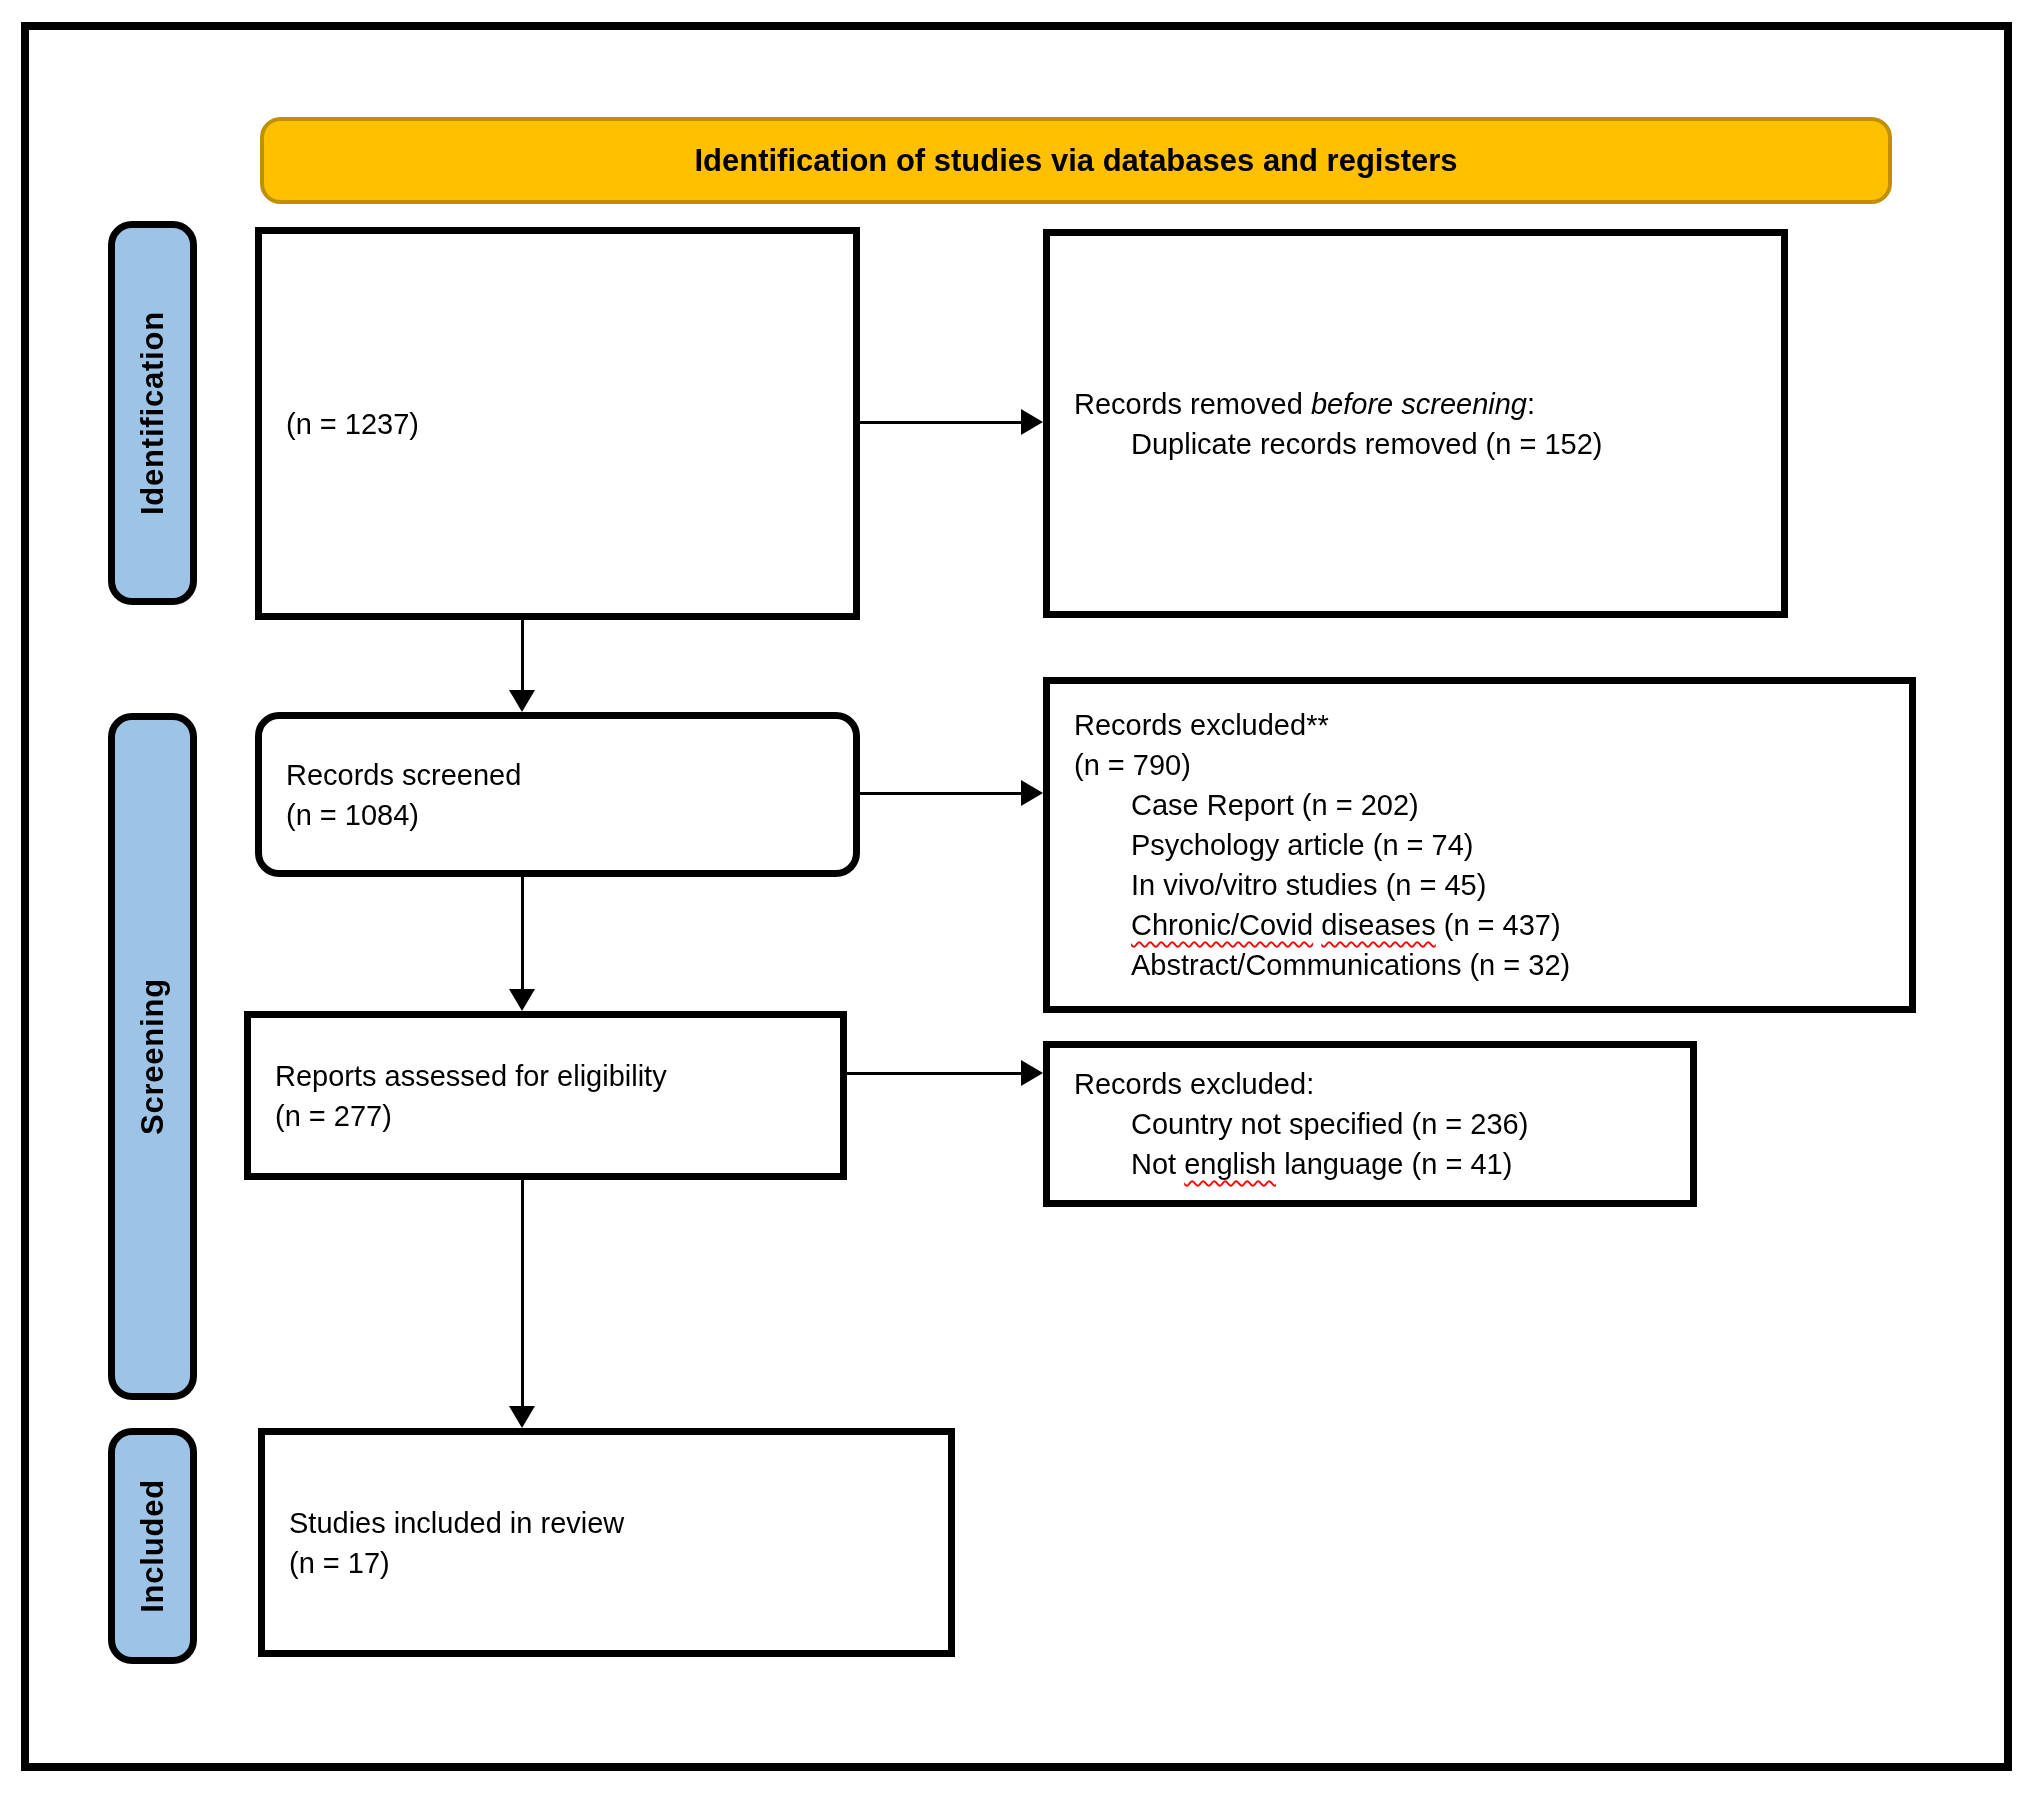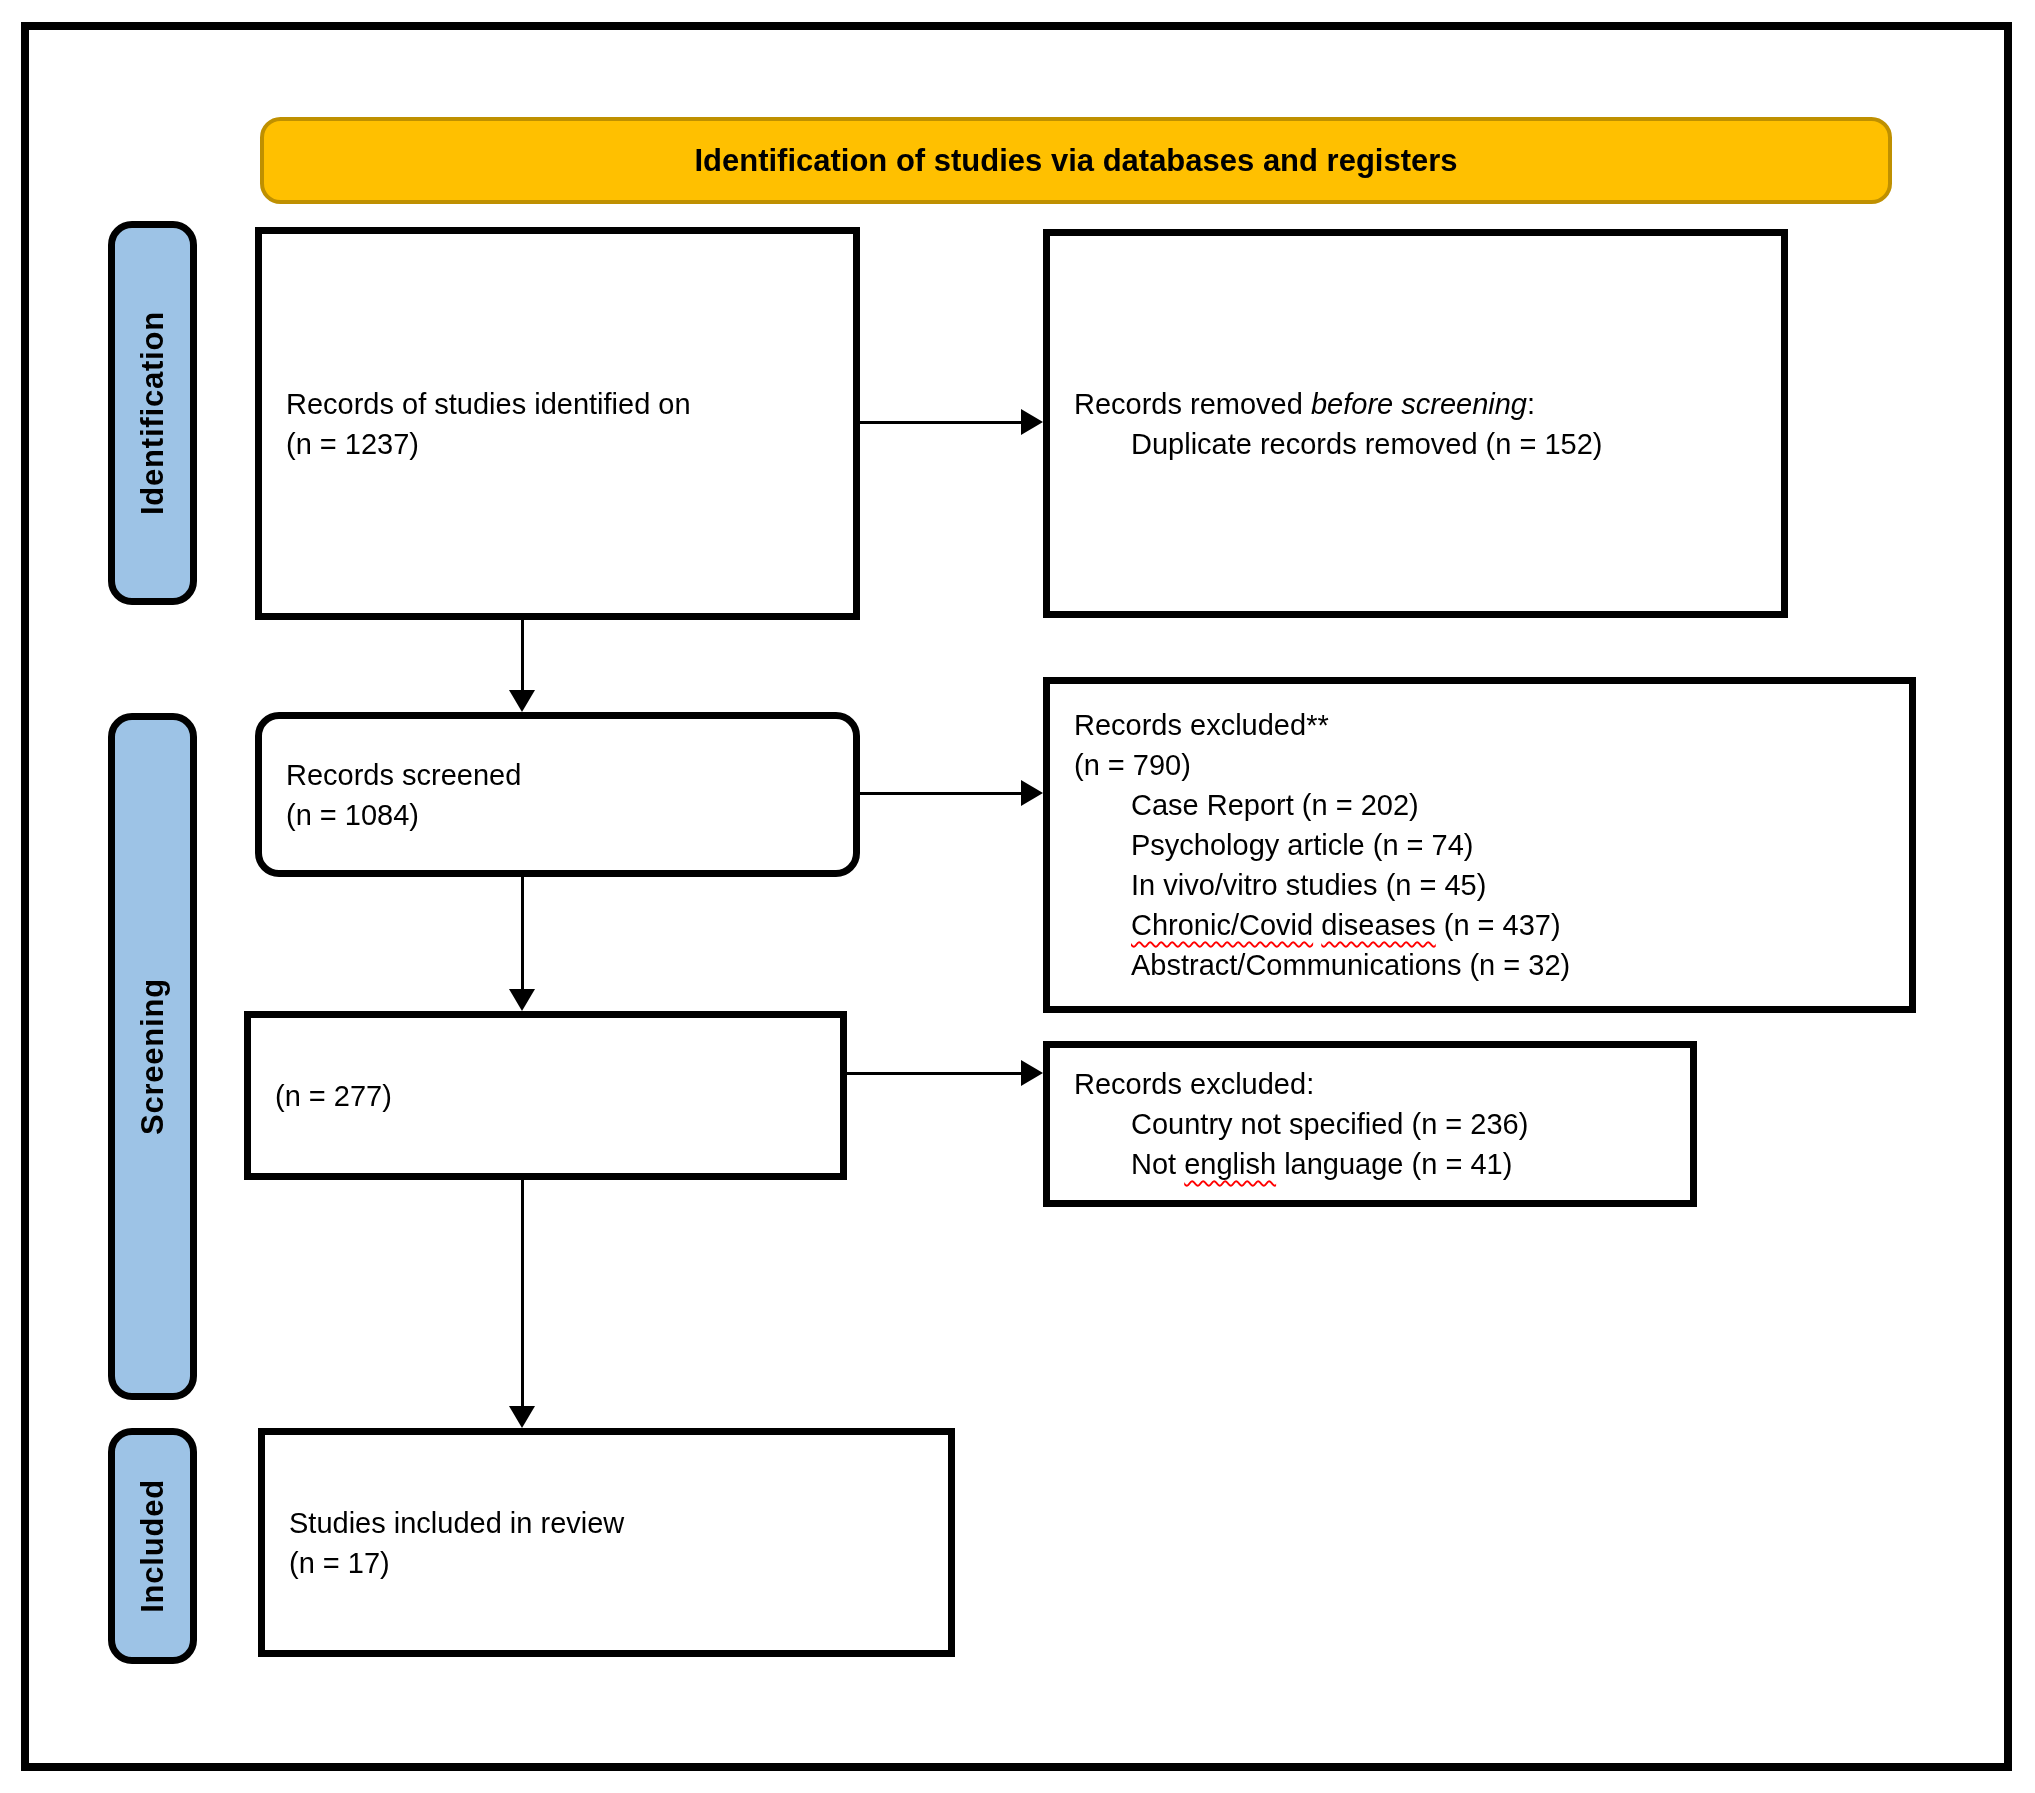--- a/index.html
+++ b/index.html
@@ -78,21 +78,20 @@
   </div>
   <div class="tab tab-screening">
     <span class="tab-label">Screening</span>
   </div>
   <div class="tab tab-included">
     <span class="tab-label">Included</span>
   </div>
 
   <div class="flowbox box-identified">
     <div class="box-text">
-      <div>Records of studies identified on</div>
       <div>(n = 1237)</div>
     </div>
   </div>
 
   <div class="flowbox box-removed">
     <div class="box-text">
       <div><span>Records removed </span><span class="it">before screening</span><span>:</span></div>
       <div class="indent">Duplicate records removed (n = 152)</div>
     </div>
   </div>
@@ -111,20 +110,21 @@
       <div class="indent">Case Report (n = 202)</div>
       <div class="indent">Psychology article (n = 74)</div>
       <div class="indent">In vivo/vitro studies (n = 45)</div>
       <div class="indent"><span class="squiggle word-gap">Chronic/Covid</span><span class="squiggle">diseases</span><span> (n = 437)</span></div>
       <div class="indent">Abstract/Communications (n = 32)</div>
     </div>
   </div>
 
   <div class="flowbox box-assessed">
     <div class="box-text">
+      <div>Reports assessed for eligibility</div>
       <div>(n = 277)</div>
     </div>
   </div>
 
   <div class="flowbox box-reports-excluded">
     <div class="box-text">
       <div>Records excluded:</div>
       <div class="indent">Country not specified (n = 236)</div>
       <div class="indent"><span>Not </span><span class="squiggle">english</span><span> language (n = 41)</span></div>
     </div>

